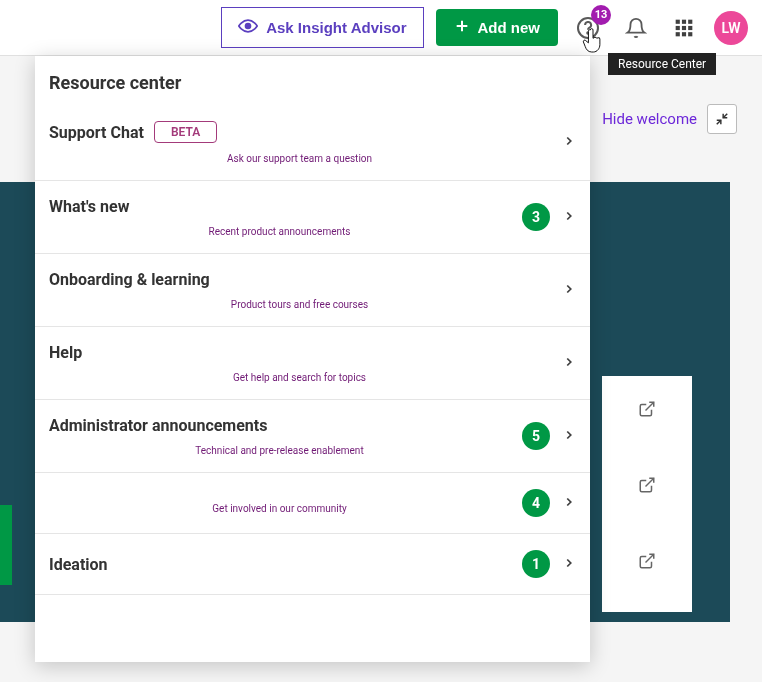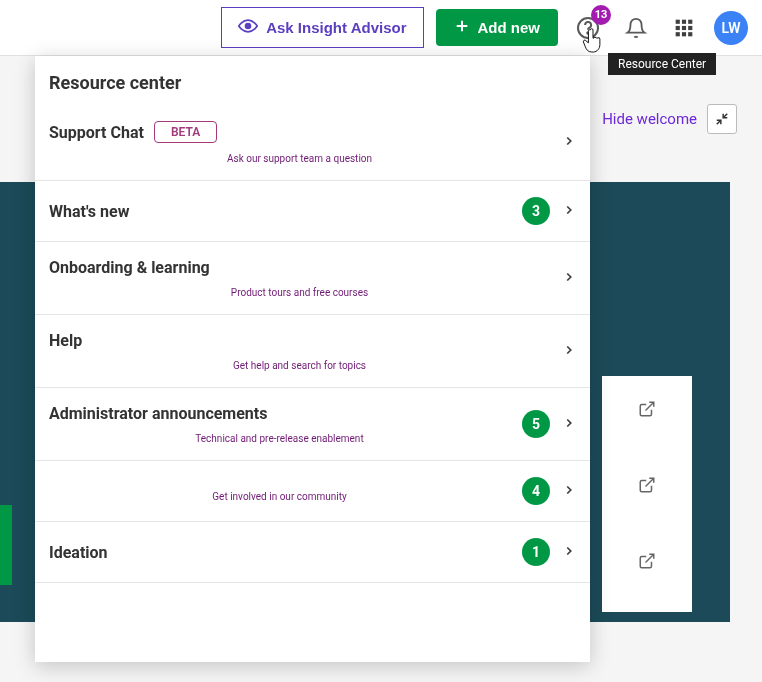--- a/index.html
+++ b/index.html
@@ -72,21 +72,21 @@
     font-size: 11px;
     font-weight: 700;
     display: flex;
     align-items: center;
     justify-content: center;
     padding: 0 3px;
   }
   .avatar {
     width: 34px; height: 34px;
     border-radius: 50%;
-    background: #3b82f6;
+    background: #ec4899;
     color: #fff;
     font-weight: 600;
     font-size: 14px;
     display: inline-flex;
     align-items: center;
     justify-content: center;
     cursor: pointer;
   }
   .tooltip {
     position: absolute;
@@ -332,20 +332,21 @@
         </div>
         <span class="chevron"><svg width="14" height="14" viewBox="0 0 24 24" fill="none" stroke="#404040" stroke-width="3">
             <polyline points="9 18 15 12 9 6"></polyline>
           </svg></span>
       </div>
       <div class="item">
         <div class="item-text">
           <div class="item-title">
             <span>What's new</span>
           </div>
+          <div class="item-sub">Recent product announcements</div>
         </div>
         <span class="count-badge">3</span>
         <span class="chevron"><svg width="14" height="14" viewBox="0 0 24 24" fill="none" stroke="#404040" stroke-width="3">
             <polyline points="9 18 15 12 9 6"></polyline>
           </svg></span>
       </div>
       <div class="item">
         <div class="item-text">
           <div class="item-title">
             <span>Onboarding &amp; learning</span>

